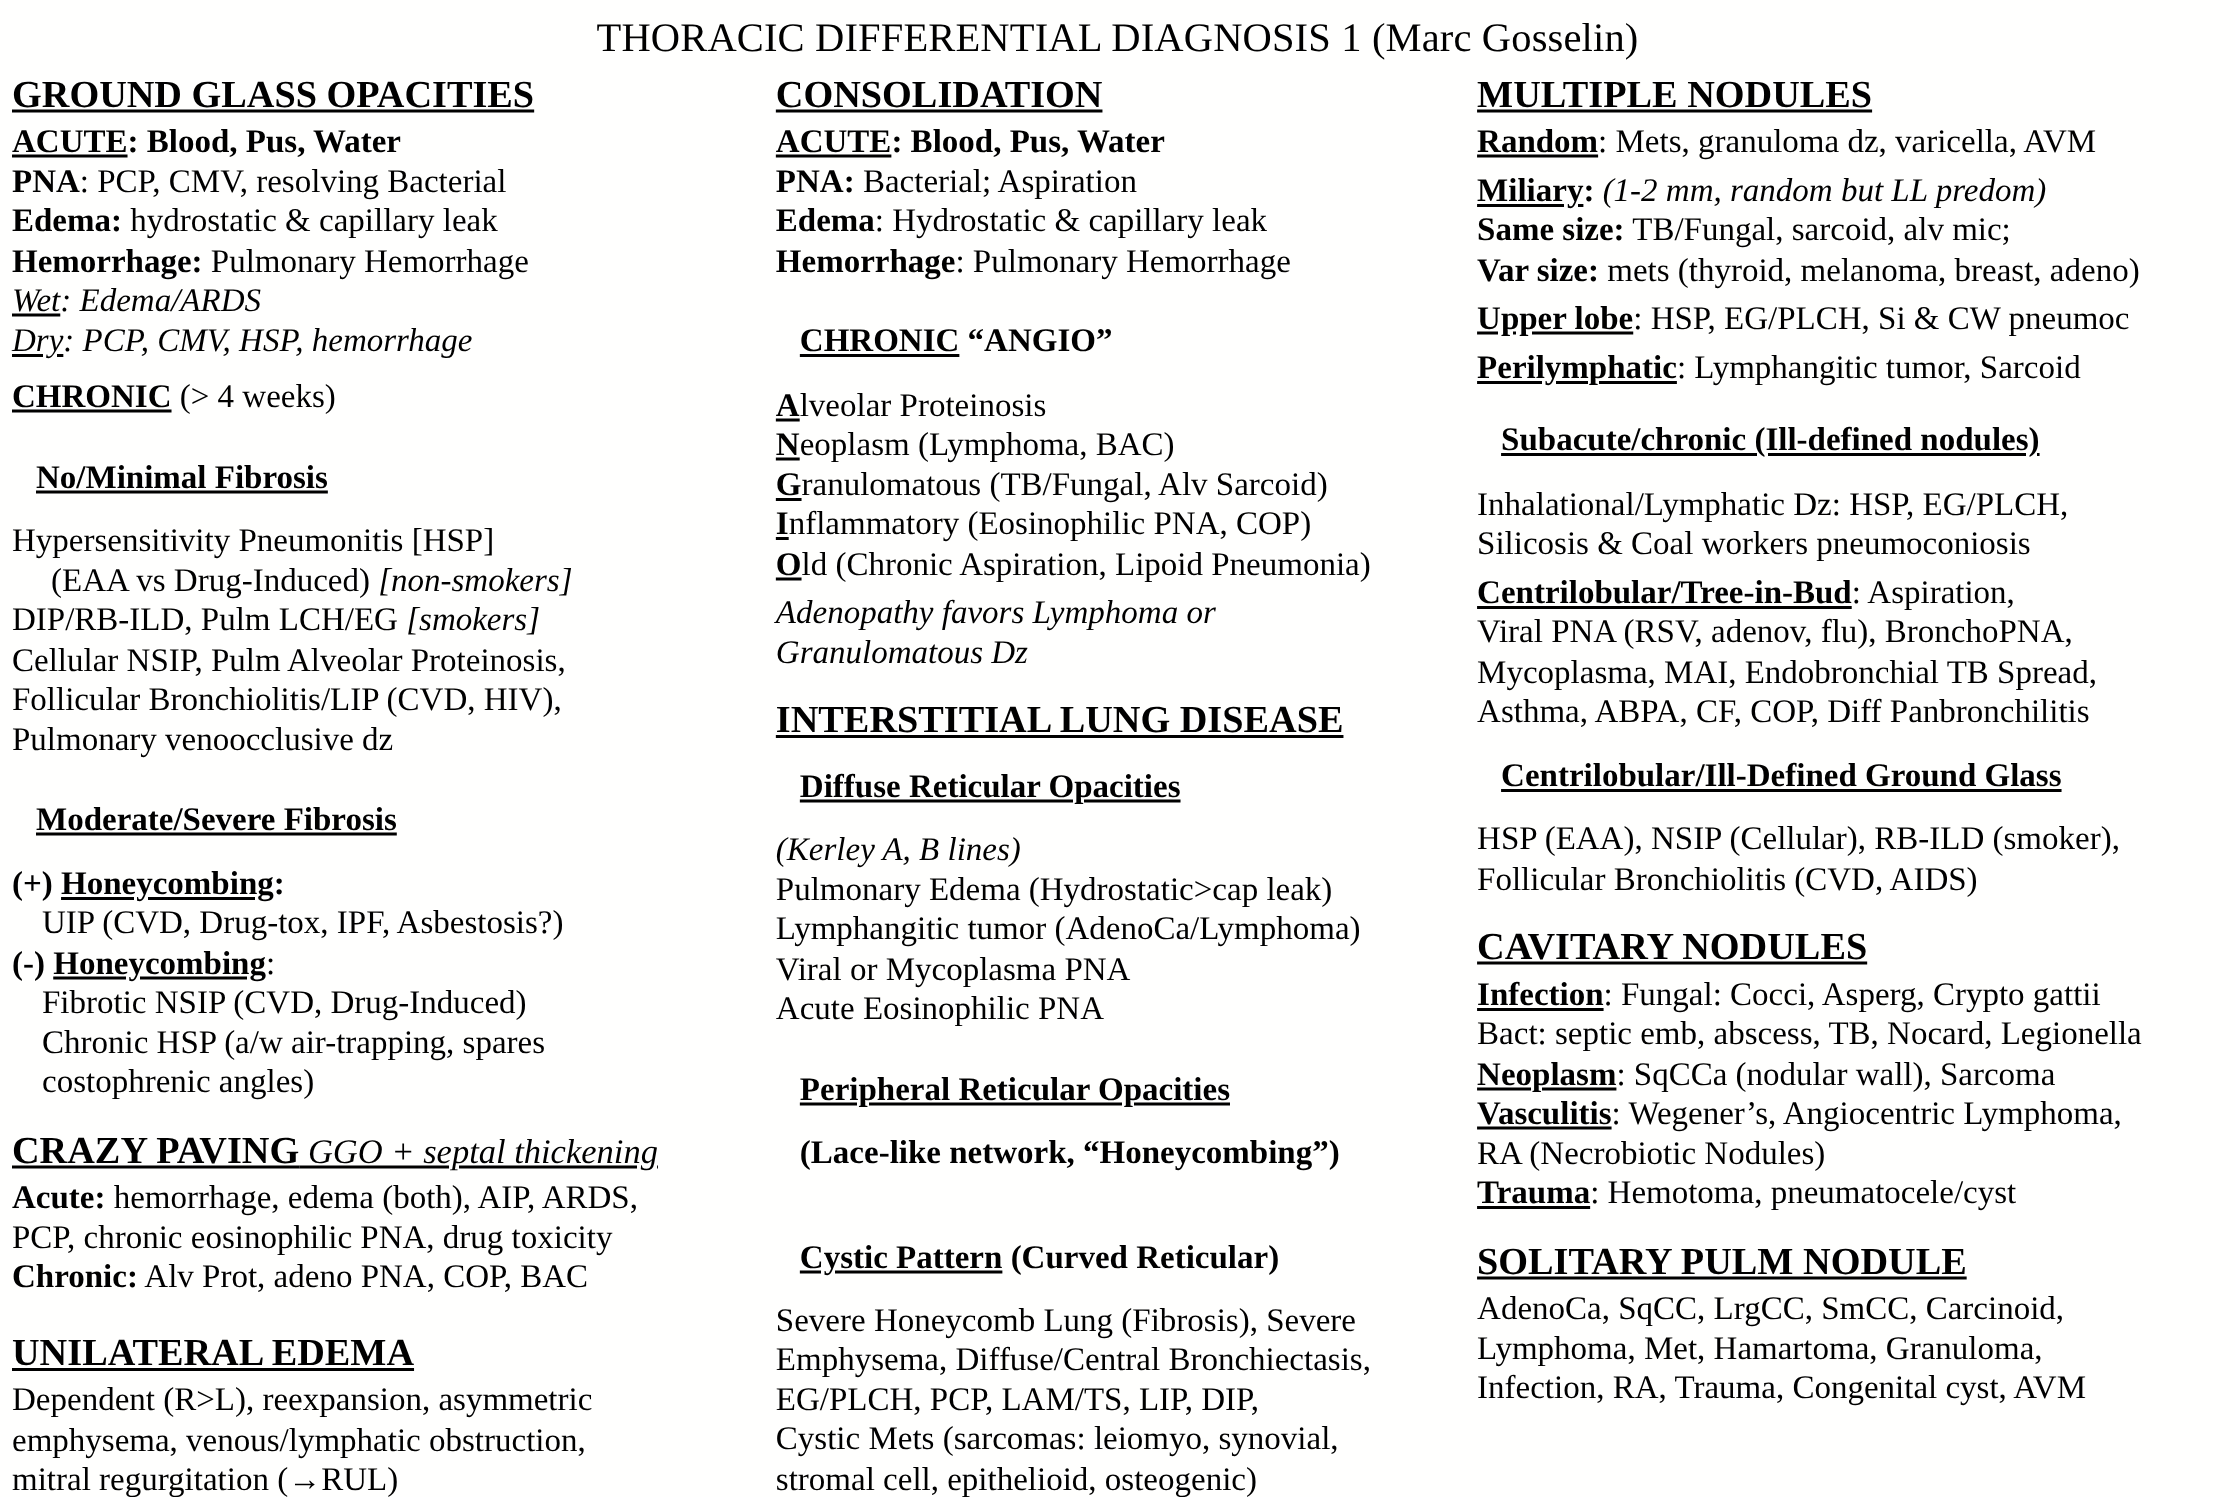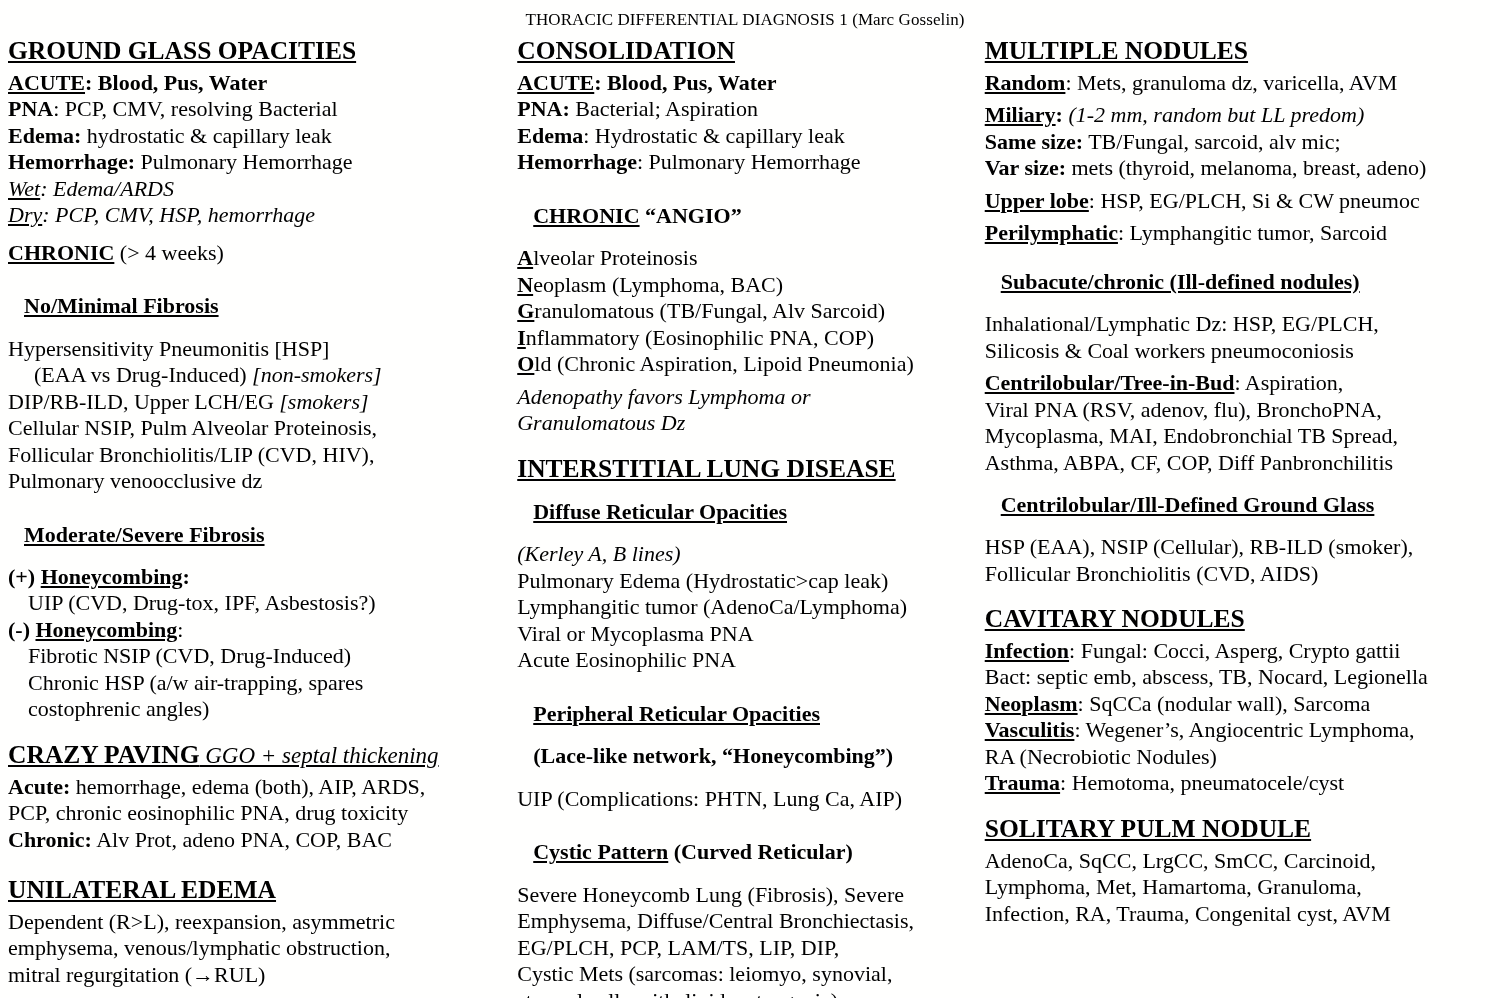--- a/index.html
+++ b/index.html
@@ -6,21 +6,21 @@
   body{
     width:1490px;height:998px;
     background:#fffffe;
     font-family:"Liberation Serif","DejaVu Serif",serif;
     color:#000;
     overflow:hidden;
   }
   .page{position:relative;width:1490px;height:998px;box-sizing:border-box;padding:6px 8px 0 8px;}
   .doc-title{
     text-align:center;
-    font-size:17px;
+    font-size:27px;
     letter-spacing:.1px;
     line-height:1.18;
     margin:4px 0 6px 0;
     white-space:nowrap;
   }
   .columns{display:flex;align-items:flex-start;}
   .col{box-sizing:border-box;}
   .col-1{width:512px;padding-right:4px;}
   .col-2{width:470px;padding-right:6px;}
   .col-3{width:500px;}
@@ -82,21 +82,21 @@
       <div class="line"><span class="iu">Wet</span><span class="i">: Edema/ARDS</span></div>
       <div class="line"><span class="iu">Dry</span><span class="i">: PCP, CMV, HSP, hemorrhage</span></div>
 
       <div class="gap-s"></div>
       <div class="line"><span class="bu">CHRONIC</span><span> (&gt; 4 weeks)</span></div>
 
       <div class="gap-s"></div>
       <div class="sub-head"><span class="u">No/Minimal Fibrosis</span></div>
       <div class="line"><span>Hypersensitivity Pneumonitis [HSP]</span></div>
       <div class="line ind"><span>(EAA vs Drug-Induced) </span><span class="i">[non-smokers]</span></div>
-      <div class="line"><span>DIP/RB-ILD, Upper LCH/EG </span><span class="i">[smokers]</span></div>
+      <div class="line"><span>DIP/RB-ILD, Pulm LCH/EG </span><span class="i">[smokers]</span></div>
       <div class="line"><span>Cellular NSIP, Pulm Alveolar Proteinosis,</span></div>
       <div class="line"><span>Follicular Bronchiolitis/LIP (CVD, HIV),</span></div>
       <div class="line"><span>Pulmonary venoocclusive dz</span></div>
 
       <div class="gap-s"></div>
       <div class="sub-head"><span class="u">Moderate/Severe Fibrosis</span></div>
       <div class="line"><span class="b">(+) </span><span class="bu">Honeycombing</span><span class="b">:</span></div>
       <div class="line ind2"><span>UIP (CVD, Drug-tox, IPF, Asbestosis?)</span></div>
       <div class="line"><span class="b">(-) </span><span class="bu">Honeycombing</span><span>:</span></div>
       <div class="line ind2"><span>Fibrotic NSIP (CVD, Drug-Induced)</span></div>
@@ -142,21 +142,20 @@
       <div class="sub-head"><span class="u">Diffuse Reticular Opacities</span></div>
       <div class="line"><span class="i">(Kerley A, B lines)</span></div>
       <div class="line"><span>Pulmonary Edema (Hydrostatic&gt;cap leak)</span></div>
       <div class="line"><span>Lymphangitic tumor (AdenoCa/Lymphoma)</span></div>
       <div class="line"><span>Viral or Mycoplasma PNA</span></div>
       <div class="line"><span>Acute Eosinophilic PNA</span></div>
 
       <div class="gap-s"></div>
       <div class="sub-head"><span class="u">Peripheral Reticular Opacities</span></div>
       <div class="sub-head"><span>(Lace-like network, “Honeycombing”)</span></div>
-      <div class="line"><span>UIP (Complications: PHTN, Lung Ca, AIP)</span></div>
 
       <div class="gap-s"></div>
       <div class="sub-head"><span class="u">Cystic Pattern</span><span> (Curved Reticular)</span></div>
       <div class="line"><span>Severe Honeycomb Lung (Fibrosis), Severe</span></div>
       <div class="line"><span>Emphysema, Diffuse/Central Bronchiectasis,</span></div>
       <div class="line"><span>EG/PLCH, PCP, LAM/TS, LIP, DIP,</span></div>
       <div class="line"><span>Cystic Mets (sarcomas: leiomyo, synovial,</span></div>
       <div class="line"><span>stromal cell, epithelioid, osteogenic)</span></div>
     </div>
 

